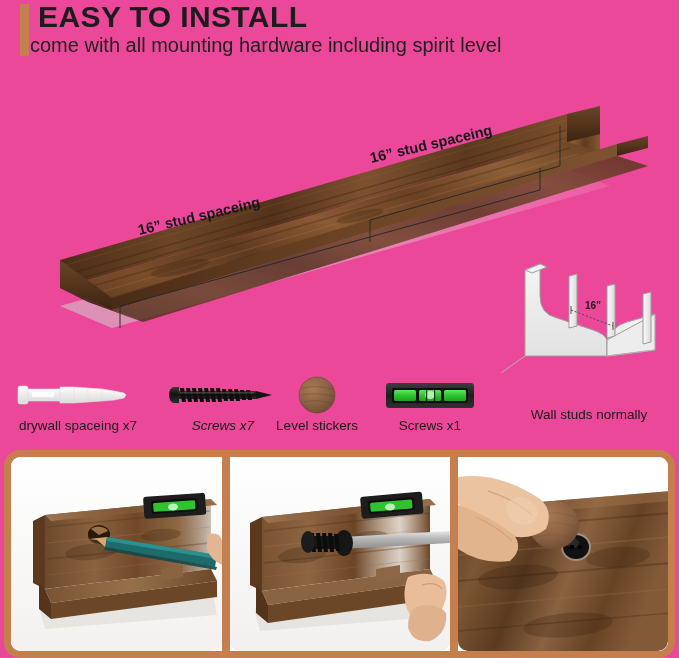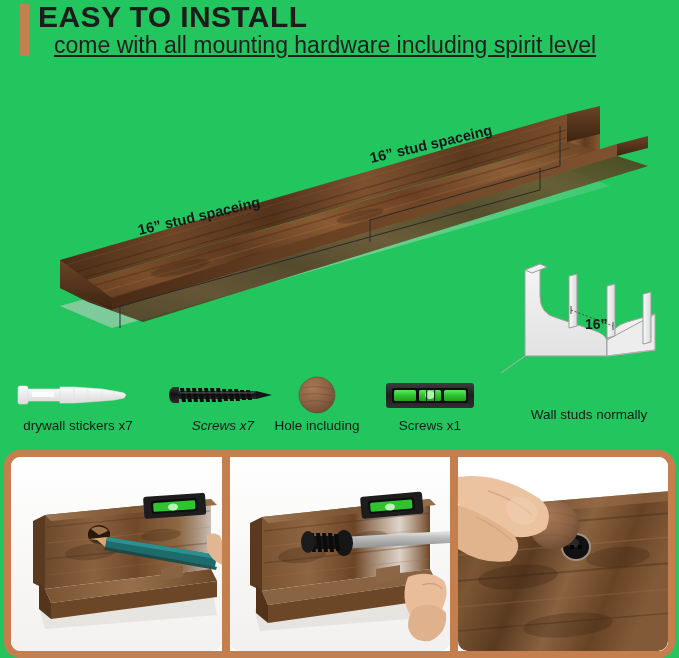--- a/index.html
+++ b/index.html
@@ -2,57 +2,57 @@
 <html><head>
 <meta charset="utf-8">
 <style>
   * { box-sizing: border-box; margin: 0; padding: 0; }
   html, body {
     width: 679px; height: 658px;
     background: #ffffff;
     font-family: "Liberation Sans", sans-serif;
     overflow: hidden;
   }
-  #root { position: relative; width: 679px; height: 658px; background: #22c55e; }
+  #root { position: relative; width: 679px; height: 658px; background: #ec4899; }
 
   
   .header { position: absolute; left: 0; top: 0; width: 679px; height: 68px; }
   .accent-bar {
     position: absolute; left: 20px; top: 4px;
     width: 9px; height: 52px;
     background: #c4804f;
   }
   .title {
     position: absolute; left: 38px; top: 0px;
     font-size: 30px; font-weight: 700; letter-spacing: 0.4px;
     color: #1c1c1c; line-height: 34px; white-space: nowrap;
   }
   .subtitle {
-    position: absolute; left: 54px; top: 35px;
-    font-size: 23px; font-weight: 400; color: #1f1f1f;
-    line-height: 21px; white-space: nowrap; text-decoration: underline;
+    position: absolute; left: 30px; top: 35px;
+    font-size: 20px; font-weight: 400; color: #1f1f1f;
+    line-height: 21px; white-space: nowrap;
   }
 
   
   .hero { position: absolute; left: 0; top: 70px; width: 679px; height: 285px; }
   .hero svg { position: absolute; left: 0; top: 0; }
 
   .dim-label {
     position: absolute;
     font-size: 14.5px; font-weight: 600; color: #15161a;
     white-space: nowrap; transform-origin: left bottom;
   }
   .dim-label.one { left: 140px; top: 152px; transform: rotate(-13.2deg); }
   .dim-label.two { left: 372px; top: 80px; transform: rotate(-13.2deg); }
 
   
   .studs { position: absolute; left: 495px; top: 248px; width: 175px; height: 125px; }
   .stud-dim {
-    position: absolute; left: 585px; top: 316px;
-    font-size: 14px; font-weight: 700; color: #1b1b1b;
+    position: absolute; left: 585px; top: 300px;
+    font-size: 10px; font-weight: 700; color: #1b1b1b;
   }
 
   
   .hw { position: absolute; top: 374px; height: 68px; }
   .hw-art { position: relative; width: 100%; height: 42px; }
   .hw-label {
     position: absolute; left: 0; top: 44px; width: 100%;
     text-align: center; font-size: 13.5px; color: #1a1a1a;
     white-space: nowrap;
   }
@@ -244,21 +244,21 @@
           <path d="M52,13 L66,13 L70,21 L66,29 L52,29 Z"></path>
           <path d="M66,13 L80,14 L84,21 L80,28 L66,29 Z"></path>
           <path d="M80,14 L94,15 L97,21 L94,27 L80,28 Z"></path>
           <path d="M94,15 L106,17 L109,21 L106,26 L94,27 Z"></path>
           <path d="M106,17 L116,19 L118,21 L116,24 L106,26 Z"></path>
         </g>
 
         <rect x="24" y="18" width="22" height="5" fill="#ffffff" opacity="0.85"></rect>
       </svg>
     </div>
-    <div class="hw-label">drywall stickers  x7</div>
+    <div class="hw-label">drywall spaceing  x7</div>
   </div>
 
   <div class="hw hw2">
     <div class="hw-art">
       <svg width="118" height="42" viewBox="0 0 118 42">
         <defs>
           <linearGradient id="scrG" x1="0" y1="0" x2="0" y2="1">
             <stop offset="0" stop-color="#3a3a3a"></stop>
             <stop offset="0.45" stop-color="#131313"></stop>
             <stop offset="1" stop-color="#2a2a2a"></stop>
@@ -305,21 +305,21 @@
         </defs>
         <circle cx="55" cy="21" r="18" fill="url(#stickG)"></circle>
         <g opacity="0.35" stroke="#5c3f29" stroke-width="1" fill="none">
           <path d="M40,14 Q55,11 70,15"></path>
           <path d="M39,21 Q55,18 71,22"></path>
           <path d="M41,28 Q55,25 69,29"></path>
         </g>
         <circle cx="55" cy="21" r="18" fill="none" stroke="#5d4129" stroke-width="0.8" opacity="0.6"></circle>
       </svg>
     </div>
-    <div class="hw-label">Hole including</div>
+    <div class="hw-label">Level stickers</div>
   </div>
 
   <div class="hw hw4">
     <div class="hw-art">
       <svg width="112" height="42" viewBox="0 0 112 42">
         <defs>
           <linearGradient id="lvlBody" x1="0" y1="0" x2="0" y2="1">
             <stop offset="0" stop-color="#3d3d3d"></stop>
             <stop offset="0.5" stop-color="#1e1e1e"></stop>
             <stop offset="1" stop-color="#303030"></stop>

